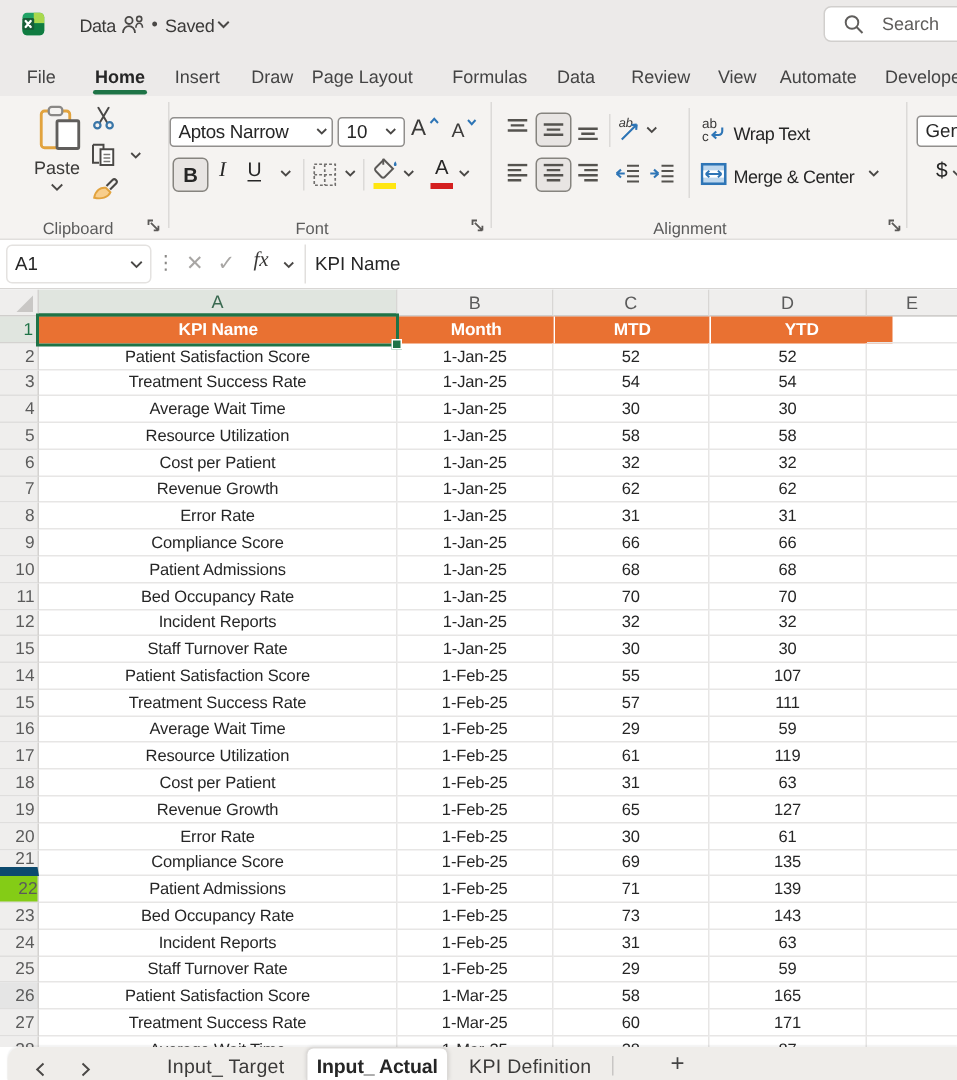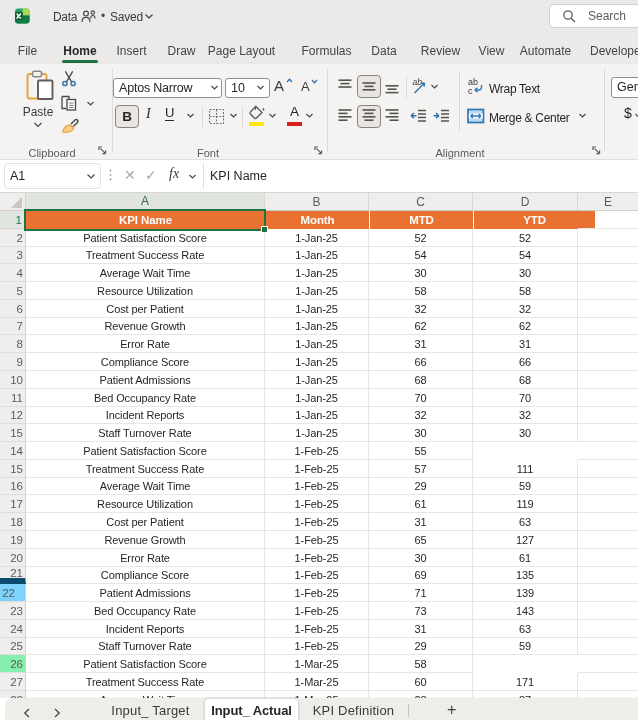--- a/index.html
+++ b/index.html
@@ -314,20 +314,21 @@
     <div class="a" style="left:0;top:231px;width:26px;height:18px;background:#EFEEED;border-right:1px solid #D4D2D0;border-bottom:1px solid #DFDEDD;font-size:11.5px;color:#5B5B5B;display:flex;align-items:center;justify-content:flex-end;padding-right:2px">15</div>
     <div class="a ctr" style="left:26px;top:231px;width:239px;height:18px;border-right:1px solid #E7E6E5;border-bottom:1px solid #E7E6E5;font-size:11px;color:#262626;letter-spacing:-0.1px">Staff Turnover Rate</div>
     <div class="a ctr" style="left:265px;top:231px;width:104px;height:18px;border-right:1px solid #E7E6E5;border-bottom:1px solid #E7E6E5;font-size:11px;color:#262626;letter-spacing:-0.1px">1-Jan-25</div>
     <div class="a ctr" style="left:369px;top:231px;width:104px;height:18px;border-right:1px solid #E7E6E5;border-bottom:1px solid #E7E6E5;font-size:11px;color:#262626;letter-spacing:-0.1px">30</div>
     <div class="a ctr" style="left:473px;top:231px;width:105px;height:18px;border-right:1px solid #E7E6E5;border-bottom:1px solid #E7E6E5;font-size:11px;color:#262626;letter-spacing:-0.1px">30</div>
     <div class="a" style="left:578px;top:231px;width:61px;height:18px;border-right:1px solid #E7E6E5;border-bottom:1px solid #E7E6E5"></div>
     <div class="a" style="left:0;top:249px;width:26px;height:18px;background:#EFEEED;border-right:1px solid #D4D2D0;border-bottom:1px solid #DFDEDD;font-size:11.5px;color:#5B5B5B;display:flex;align-items:center;justify-content:flex-end;padding-right:2px">14</div>
     <div class="a ctr" style="left:26px;top:249px;width:239px;height:18px;border-right:1px solid #E7E6E5;border-bottom:1px solid #E7E6E5;font-size:11px;color:#262626;letter-spacing:-0.1px">Patient Satisfaction Score</div>
     <div class="a ctr" style="left:265px;top:249px;width:104px;height:18px;border-right:1px solid #E7E6E5;border-bottom:1px solid #E7E6E5;font-size:11px;color:#262626;letter-spacing:-0.1px">1-Feb-25</div>
     <div class="a ctr" style="left:369px;top:249px;width:104px;height:18px;border-right:1px solid #E7E6E5;border-bottom:1px solid #E7E6E5;font-size:11px;color:#262626;letter-spacing:-0.1px">55</div>
+    <div class="a ctr" style="left:473px;top:249px;width:105px;height:18px;border-right:1px solid #E7E6E5;border-bottom:1px solid #E7E6E5;font-size:11px;color:#262626;letter-spacing:-0.1px">107</div>
     <div class="a" style="left:578px;top:249px;width:61px;height:18px;border-right:1px solid #E7E6E5;border-bottom:1px solid #E7E6E5"></div>
     <div class="a" style="left:0;top:267px;width:26px;height:18px;background:#EFEEED;border-right:1px solid #D4D2D0;border-bottom:1px solid #DFDEDD;font-size:11.5px;color:#5B5B5B;display:flex;align-items:center;justify-content:flex-end;padding-right:2px">15</div>
     <div class="a ctr" style="left:26px;top:267px;width:239px;height:18px;border-right:1px solid #E7E6E5;border-bottom:1px solid #E7E6E5;font-size:11px;color:#262626;letter-spacing:-0.1px">Treatment Success Rate</div>
     <div class="a ctr" style="left:265px;top:267px;width:104px;height:18px;border-right:1px solid #E7E6E5;border-bottom:1px solid #E7E6E5;font-size:11px;color:#262626;letter-spacing:-0.1px">1-Feb-25</div>
     <div class="a ctr" style="left:369px;top:267px;width:104px;height:18px;border-right:1px solid #E7E6E5;border-bottom:1px solid #E7E6E5;font-size:11px;color:#262626;letter-spacing:-0.1px">57</div>
     <div class="a ctr" style="left:473px;top:267px;width:105px;height:18px;border-right:1px solid #E7E6E5;border-bottom:1px solid #E7E6E5;font-size:11px;color:#262626;letter-spacing:-0.1px">111</div>
     <div class="a" style="left:578px;top:267px;width:61px;height:18px;border-right:1px solid #E7E6E5;border-bottom:1px solid #E7E6E5"></div>
     <div class="a" style="left:0;top:285px;width:26px;height:17px;background:#EFEEED;border-right:1px solid #D4D2D0;border-bottom:1px solid #DFDEDD;font-size:11.5px;color:#5B5B5B;display:flex;align-items:center;justify-content:flex-end;padding-right:2px">16</div>
     <div class="a ctr" style="left:26px;top:285px;width:239px;height:17px;border-right:1px solid #E7E6E5;border-bottom:1px solid #E7E6E5;font-size:11px;color:#262626;letter-spacing:-0.1px">Average Wait Time</div>
     <div class="a ctr" style="left:265px;top:285px;width:104px;height:17px;border-right:1px solid #E7E6E5;border-bottom:1px solid #E7E6E5;font-size:11px;color:#262626;letter-spacing:-0.1px">1-Feb-25</div>
@@ -357,21 +358,21 @@
     <div class="a ctr" style="left:265px;top:356px;width:104px;height:18px;border-right:1px solid #E7E6E5;border-bottom:1px solid #E7E6E5;font-size:11px;color:#262626;letter-spacing:-0.1px">1-Feb-25</div>
     <div class="a ctr" style="left:369px;top:356px;width:104px;height:18px;border-right:1px solid #E7E6E5;border-bottom:1px solid #E7E6E5;font-size:11px;color:#262626;letter-spacing:-0.1px">30</div>
     <div class="a ctr" style="left:473px;top:356px;width:105px;height:18px;border-right:1px solid #E7E6E5;border-bottom:1px solid #E7E6E5;font-size:11px;color:#262626;letter-spacing:-0.1px">61</div>
     <div class="a" style="left:578px;top:356px;width:61px;height:18px;border-right:1px solid #E7E6E5;border-bottom:1px solid #E7E6E5"></div>
     <div class="a" style="left:0;top:374px;width:26px;height:17px;background:#EFEEED;border-right:1px solid #D4D2D0;border-bottom:6px solid #0c4a6e;font-size:11.5px;color:#5B5B5B;display:flex;align-items:center;justify-content:flex-end;padding-right:2px">21</div>
     <div class="a ctr" style="left:26px;top:374px;width:239px;height:17px;border-right:1px solid #E7E6E5;border-bottom:1px solid #E7E6E5;font-size:11px;color:#262626;letter-spacing:-0.1px">Compliance Score</div>
     <div class="a ctr" style="left:265px;top:374px;width:104px;height:17px;border-right:1px solid #E7E6E5;border-bottom:1px solid #E7E6E5;font-size:11px;color:#262626;letter-spacing:-0.1px">1-Feb-25</div>
     <div class="a ctr" style="left:369px;top:374px;width:104px;height:17px;border-right:1px solid #E7E6E5;border-bottom:1px solid #E7E6E5;font-size:11px;color:#262626;letter-spacing:-0.1px">69</div>
     <div class="a ctr" style="left:473px;top:374px;width:105px;height:17px;border-right:1px solid #E7E6E5;border-bottom:1px solid #E7E6E5;font-size:11px;color:#262626;letter-spacing:-0.1px">135</div>
     <div class="a" style="left:578px;top:374px;width:61px;height:17px;border-right:1px solid #E7E6E5;border-bottom:1px solid #E7E6E5"></div>
-    <div class="a" style="left:0;top:391px;width:26px;height:18px;background:#7dd3fc;border-right:1px solid #D4D2D0;border-bottom:1px solid #DFDEDD;font-size:11.5px;color:#5B5B5B;display:flex;align-items:center;justify-content:flex-end;padding-right:10px">22</div>
+    <div class="a" style="left:0;top:391px;width:26px;height:18px;background:#84cc16;border-right:1px solid #D4D2D0;border-bottom:1px solid #DFDEDD;font-size:11.5px;color:#5B5B5B;display:flex;align-items:center;justify-content:flex-end;padding-right:0">22</div>
     <div class="a ctr" style="left:26px;top:391px;width:239px;height:18px;border-right:1px solid #E7E6E5;border-bottom:1px solid #E7E6E5;font-size:11px;color:#262626;letter-spacing:-0.1px">Patient Admissions</div>
     <div class="a ctr" style="left:265px;top:391px;width:104px;height:18px;border-right:1px solid #E7E6E5;border-bottom:1px solid #E7E6E5;font-size:11px;color:#262626;letter-spacing:-0.1px">1-Feb-25</div>
     <div class="a ctr" style="left:369px;top:391px;width:104px;height:18px;border-right:1px solid #E7E6E5;border-bottom:1px solid #E7E6E5;font-size:11px;color:#262626;letter-spacing:-0.1px">71</div>
     <div class="a ctr" style="left:473px;top:391px;width:105px;height:18px;border-right:1px solid #E7E6E5;border-bottom:1px solid #E7E6E5;font-size:11px;color:#262626;letter-spacing:-0.1px">139</div>
     <div class="a" style="left:578px;top:391px;width:61px;height:18px;border-right:1px solid #E7E6E5;border-bottom:1px solid #E7E6E5"></div>
     <div class="a" style="left:0;top:409px;width:26px;height:18px;background:#EFEEED;border-right:1px solid #D4D2D0;border-bottom:1px solid #DFDEDD;font-size:11.5px;color:#5B5B5B;display:flex;align-items:center;justify-content:flex-end;padding-right:2px">23</div>
     <div class="a ctr" style="left:26px;top:409px;width:239px;height:18px;border-right:1px solid #E7E6E5;border-bottom:1px solid #E7E6E5;font-size:11px;color:#262626;letter-spacing:-0.1px">Bed Occupancy Rate</div>
     <div class="a ctr" style="left:265px;top:409px;width:104px;height:18px;border-right:1px solid #E7E6E5;border-bottom:1px solid #E7E6E5;font-size:11px;color:#262626;letter-spacing:-0.1px">1-Feb-25</div>
     <div class="a ctr" style="left:369px;top:409px;width:104px;height:18px;border-right:1px solid #E7E6E5;border-bottom:1px solid #E7E6E5;font-size:11px;color:#262626;letter-spacing:-0.1px">73</div>
     <div class="a ctr" style="left:473px;top:409px;width:105px;height:18px;border-right:1px solid #E7E6E5;border-bottom:1px solid #E7E6E5;font-size:11px;color:#262626;letter-spacing:-0.1px">143</div>
@@ -381,24 +382,25 @@
     <div class="a ctr" style="left:265px;top:427px;width:104px;height:18px;border-right:1px solid #E7E6E5;border-bottom:1px solid #E7E6E5;font-size:11px;color:#262626;letter-spacing:-0.1px">1-Feb-25</div>
     <div class="a ctr" style="left:369px;top:427px;width:104px;height:18px;border-right:1px solid #E7E6E5;border-bottom:1px solid #E7E6E5;font-size:11px;color:#262626;letter-spacing:-0.1px">31</div>
     <div class="a ctr" style="left:473px;top:427px;width:105px;height:18px;border-right:1px solid #E7E6E5;border-bottom:1px solid #E7E6E5;font-size:11px;color:#262626;letter-spacing:-0.1px">63</div>
     <div class="a" style="left:578px;top:427px;width:61px;height:18px;border-right:1px solid #E7E6E5;border-bottom:1px solid #E7E6E5"></div>
     <div class="a" style="left:0;top:445px;width:26px;height:17px;background:#EFEEED;border-right:1px solid #D4D2D0;border-bottom:1px solid #DFDEDD;font-size:11.5px;color:#5B5B5B;display:flex;align-items:center;justify-content:flex-end;padding-right:2px">25</div>
     <div class="a ctr" style="left:26px;top:445px;width:239px;height:17px;border-right:1px solid #E7E6E5;border-bottom:1px solid #E7E6E5;font-size:11px;color:#262626;letter-spacing:-0.1px">Staff Turnover Rate</div>
     <div class="a ctr" style="left:265px;top:445px;width:104px;height:17px;border-right:1px solid #E7E6E5;border-bottom:1px solid #E7E6E5;font-size:11px;color:#262626;letter-spacing:-0.1px">1-Feb-25</div>
     <div class="a ctr" style="left:369px;top:445px;width:104px;height:17px;border-right:1px solid #E7E6E5;border-bottom:1px solid #E7E6E5;font-size:11px;color:#262626;letter-spacing:-0.1px">29</div>
     <div class="a ctr" style="left:473px;top:445px;width:105px;height:17px;border-right:1px solid #E7E6E5;border-bottom:1px solid #E7E6E5;font-size:11px;color:#262626;letter-spacing:-0.1px">59</div>
     <div class="a" style="left:578px;top:445px;width:61px;height:17px;border-right:1px solid #E7E6E5;border-bottom:1px solid #E7E6E5"></div>
-    <div class="a" style="left:0;top:462px;width:26px;height:18px;background:#86efac;border-right:1px solid #D4D2D0;border-bottom:1px solid #DFDEDD;font-size:11.5px;color:#5B5B5B;display:flex;align-items:center;justify-content:flex-end;padding-right:2px">26</div>
+    <div class="a" style="left:0;top:462px;width:26px;height:18px;background:#e5e5e5;border-right:1px solid #D4D2D0;border-bottom:1px solid #DFDEDD;font-size:11.5px;color:#5B5B5B;display:flex;align-items:center;justify-content:flex-end;padding-right:2px">26</div>
     <div class="a ctr" style="left:26px;top:462px;width:239px;height:18px;border-right:1px solid #E7E6E5;border-bottom:1px solid #E7E6E5;font-size:11px;color:#262626;letter-spacing:-0.1px">Patient Satisfaction Score</div>
     <div class="a ctr" style="left:265px;top:462px;width:104px;height:18px;border-right:1px solid #E7E6E5;border-bottom:1px solid #E7E6E5;font-size:11px;color:#262626;letter-spacing:-0.1px">1-Mar-25</div>
     <div class="a ctr" style="left:369px;top:462px;width:104px;height:18px;border-right:1px solid #E7E6E5;border-bottom:1px solid #E7E6E5;font-size:11px;color:#262626;letter-spacing:-0.1px">58</div>
+    <div class="a ctr" style="left:473px;top:462px;width:105px;height:18px;border-right:1px solid #E7E6E5;border-bottom:1px solid #E7E6E5;font-size:11px;color:#262626;letter-spacing:-0.1px">165</div>
     <div class="a" style="left:578px;top:462px;width:61px;height:18px;border-right:1px solid #E7E6E5;border-bottom:1px solid #E7E6E5"></div>
     <div class="a" style="left:0;top:480px;width:26px;height:18px;background:#EFEEED;border-right:1px solid #D4D2D0;border-bottom:1px solid #DFDEDD;font-size:11.5px;color:#5B5B5B;display:flex;align-items:center;justify-content:flex-end;padding-right:2px">27</div>
     <div class="a ctr" style="left:26px;top:480px;width:239px;height:18px;border-right:1px solid #E7E6E5;border-bottom:1px solid #E7E6E5;font-size:11px;color:#262626;letter-spacing:-0.1px">Treatment Success Rate</div>
     <div class="a ctr" style="left:265px;top:480px;width:104px;height:18px;border-right:1px solid #E7E6E5;border-bottom:1px solid #E7E6E5;font-size:11px;color:#262626;letter-spacing:-0.1px">1-Mar-25</div>
     <div class="a ctr" style="left:369px;top:480px;width:104px;height:18px;border-right:1px solid #E7E6E5;border-bottom:1px solid #E7E6E5;font-size:11px;color:#262626;letter-spacing:-0.1px">60</div>
     <div class="a ctr" style="left:473px;top:480px;width:105px;height:18px;border-right:1px solid #E7E6E5;border-bottom:1px solid #E7E6E5;font-size:11px;color:#262626;letter-spacing:-0.1px">171</div>
     <div class="a" style="left:578px;top:480px;width:61px;height:18px;border-right:1px solid #E7E6E5;border-bottom:1px solid #E7E6E5"></div>
     <div class="a" style="left:0;top:498px;width:26px;height:18px;background:#EFEEED;border-right:1px solid #D4D2D0;border-bottom:1px solid #DFDEDD;font-size:11.5px;color:#5B5B5B;display:flex;align-items:center;justify-content:flex-end;padding-right:2px">28</div>
     <div class="a ctr" style="left:26px;top:498px;width:239px;height:18px;border-right:1px solid #E7E6E5;border-bottom:1px solid #E7E6E5;font-size:11px;color:#262626;letter-spacing:-0.1px">Average Wait Time</div>
     <div class="a ctr" style="left:265px;top:498px;width:104px;height:18px;border-right:1px solid #E7E6E5;border-bottom:1px solid #E7E6E5;font-size:11px;color:#262626;letter-spacing:-0.1px">1-Mar-25</div>

